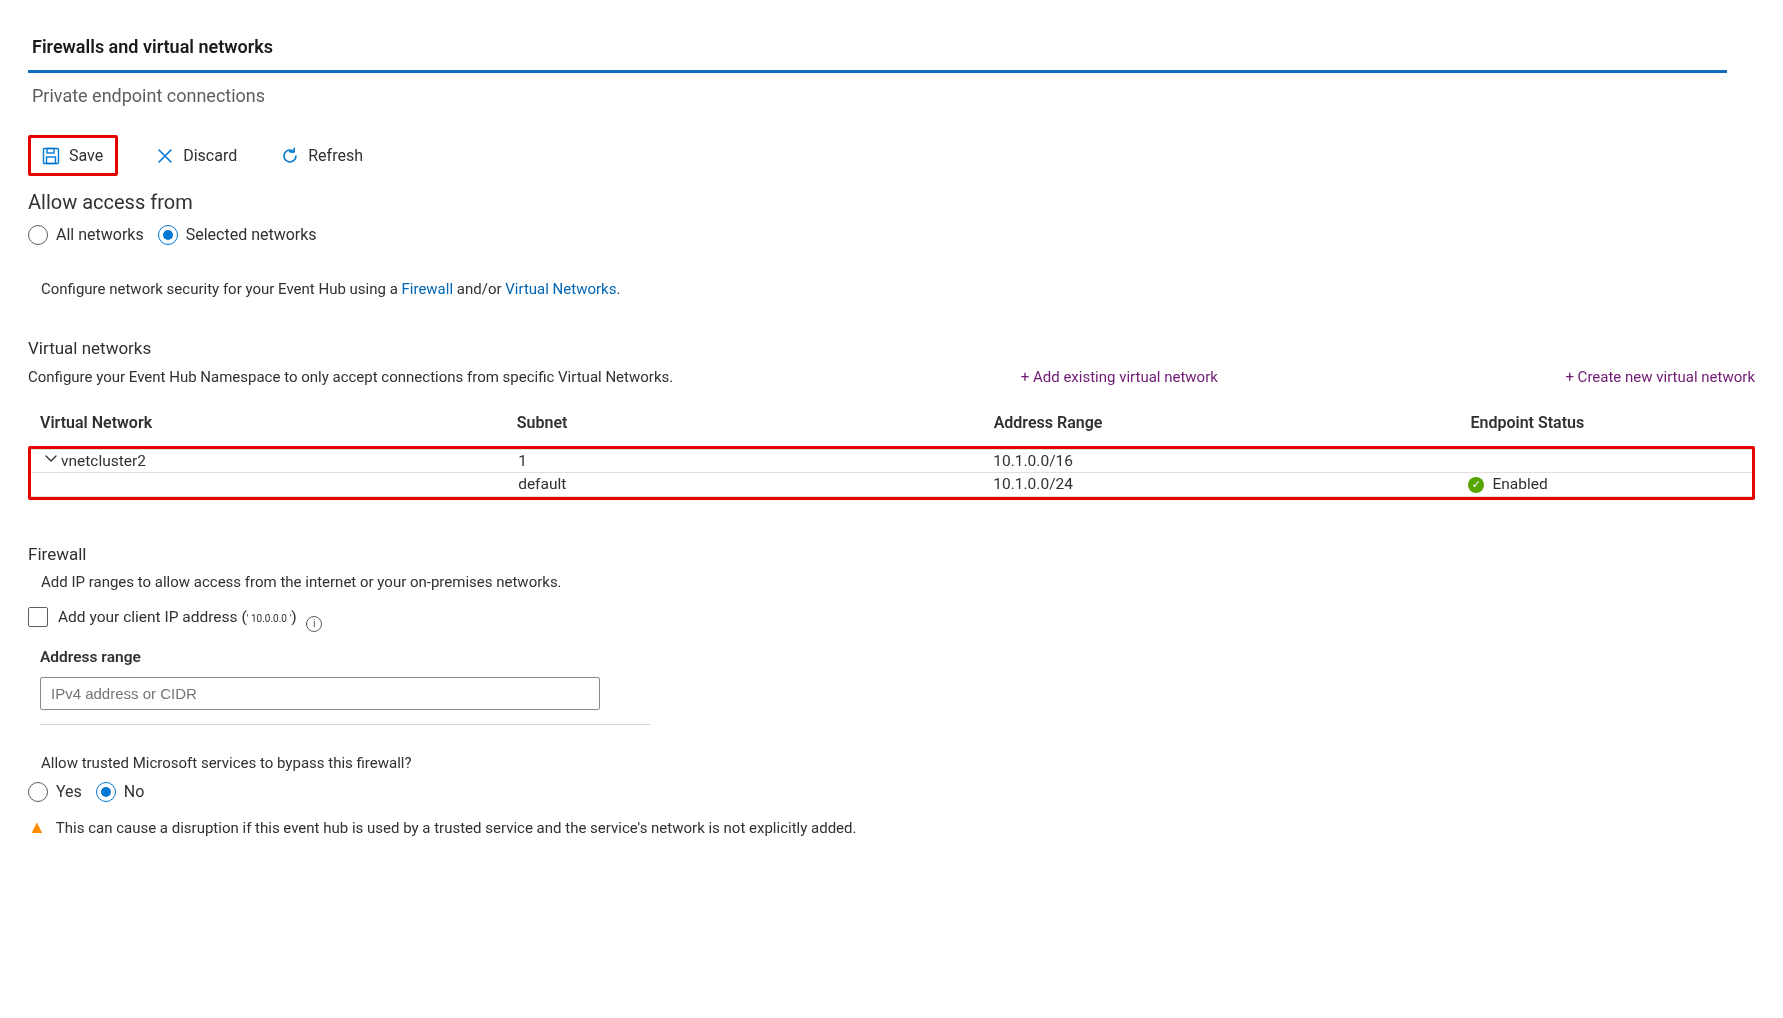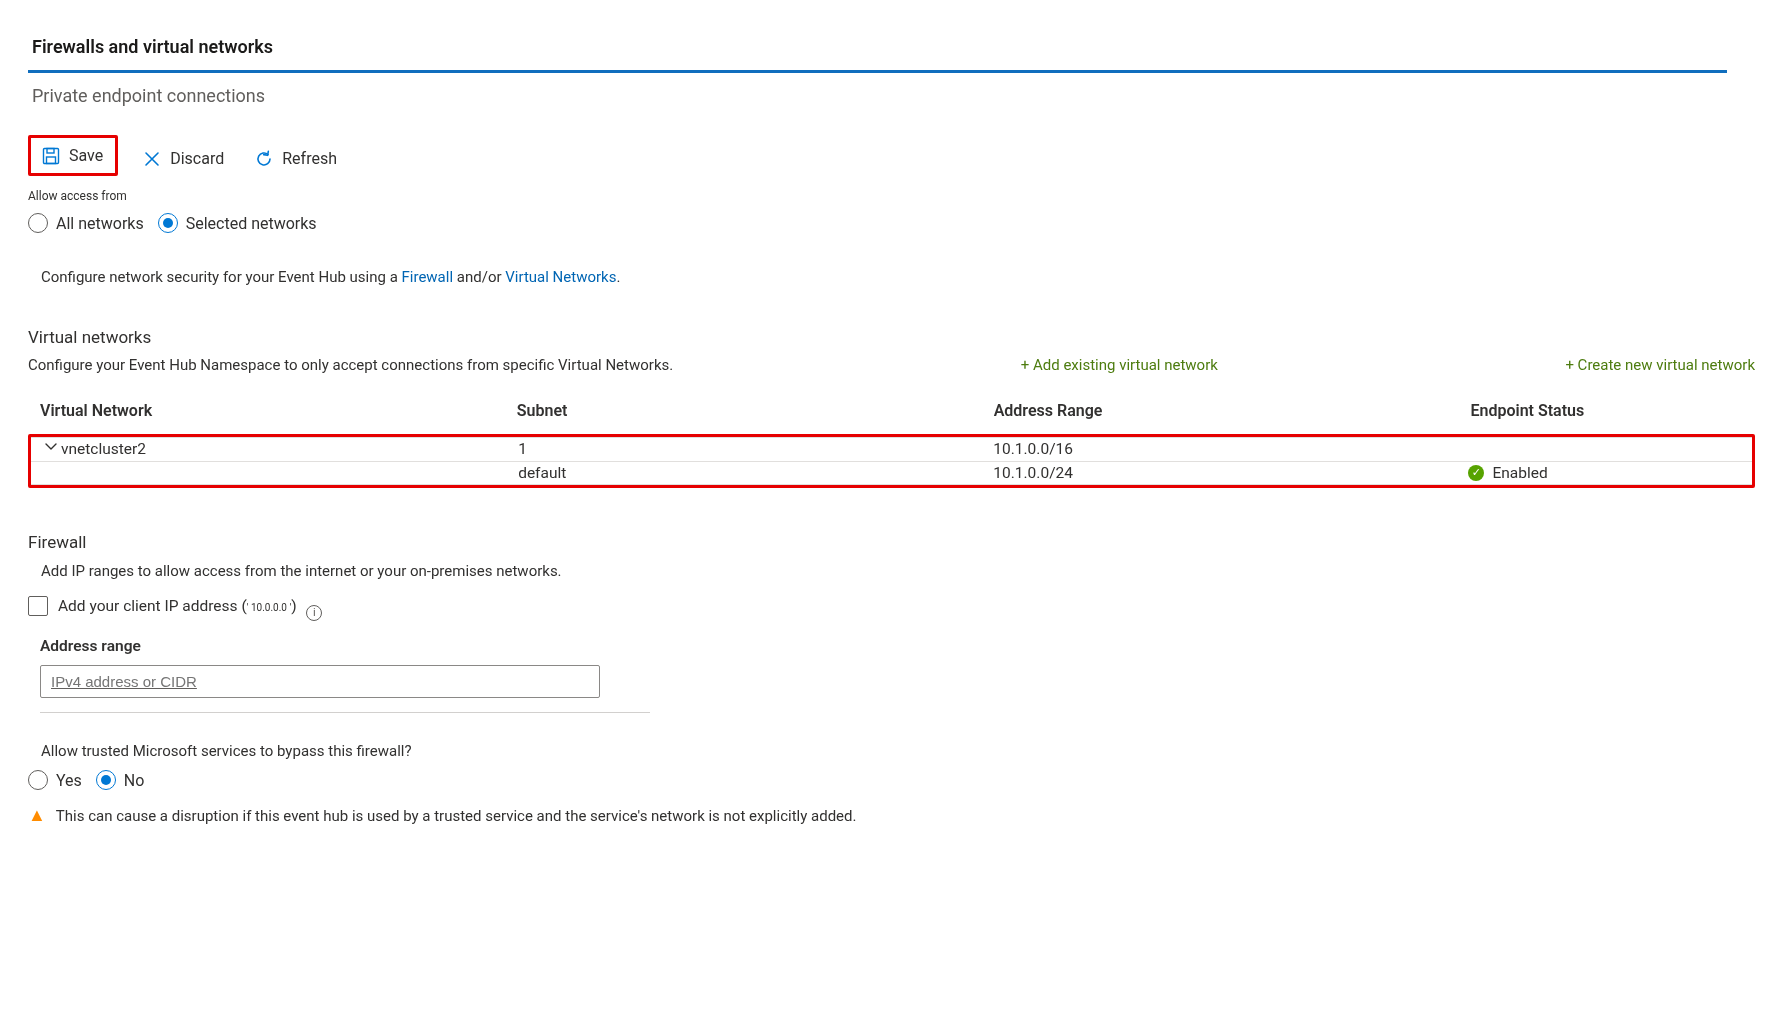--- a/index.html
+++ b/index.html
@@ -30,43 +30,43 @@
   }
   .tab.active {
     color: #1b1a19;
     font-weight: 600;
     border-bottom: 3px solid #106ebe;
   }
 
   
   .command-bar {
     display: flex;
-    align-items: flex-end;
-    gap: 18px;
+    align-items: center;
+    gap: 31px;
     margin: 4px 0 12px 0;
   }
   .cmd {
     display: inline-flex;
     align-items: center;
     gap: 8px;
     font-size: 16px;
     color: #323130;
     cursor: pointer;
     padding: 6px 6px;
   }
   .cmd svg { display: block; }
   .save-box {
     border: 3px solid #e60000;
     padding: 0 6px 0 4px;
     border-radius: 2px;
   }
 
   
   .section-label {
-    font-size: 12px;
+    font-size: 20px;
     color: #323130;
     margin: 8px 0 6px 0;
   }
   .subtext {
     font-size: 15px;
     color: #323130;
     margin: 4px 0 12px 13px;
   }
 
   
@@ -85,21 +85,21 @@
     display: inline-flex; align-items:center; justify-content:center;
   }
   .radio.sel .dot { border-color: #0078d4; }
   .radio.sel .dot::after {
     content: "";
     width: 10px; height: 10px; border-radius: 50%;
     background: #0078d4;
   }
 
   .link { color: #0065b3; cursor: pointer; }
-  .plus-link { color: #4d7c0f; cursor:pointer; margin-left: 14px; white-space: nowrap; }
+  .plus-link { color: #701a75; cursor:pointer; margin-left: 14px; white-space: nowrap; }
 
   
   .vnet-table { width: 100%; margin-top: 12px; }
   .vnet-header, .vnet-row, .vnet-subrow {
     display: grid;
     grid-template-columns: 28% 28% 28% 16%;
     align-items: center;
   }
   .vnet-header { font-weight: 600; font-size: 16px; padding: 10px 12px; }
   .vnet-row, .vnet-subrow {
@@ -143,21 +143,20 @@
   .addr-range-block { margin: 12px 0 0 12px; width: 600px; }
   .col-head { font-weight:600; font-size:15.5px; margin-bottom:8px; }
   .addr-input {
     width: 560px;
     padding: 7px 10px;
     font-size: 15px;
     border: 1px solid #8a8886;
     border-radius: 2px;
     color: #605e5c;
     outline: none;
-    text-decoration: underline;
   }
   .addr-under {
     height:1px;background:#d2d0ce;margin-top:14px;width:610px;
   }
 
   .warn-row { display:flex; align-items:flex-start; gap:10px; margin-top:4px; }
   .warn-icon { color:#ff8c00; font-size:18px; line-height:1; }
 
   .vnets-config-row{
     display:flex; flex-wrap:wrap; align-items:baseline; gap:4px;justify-content:space-between;

